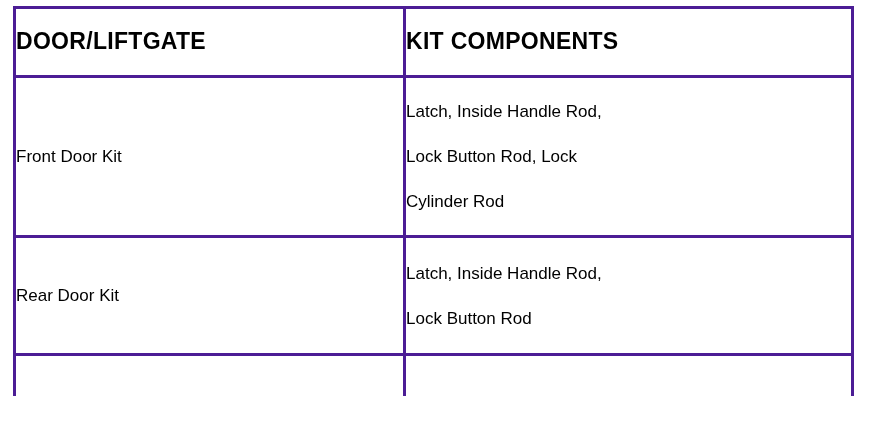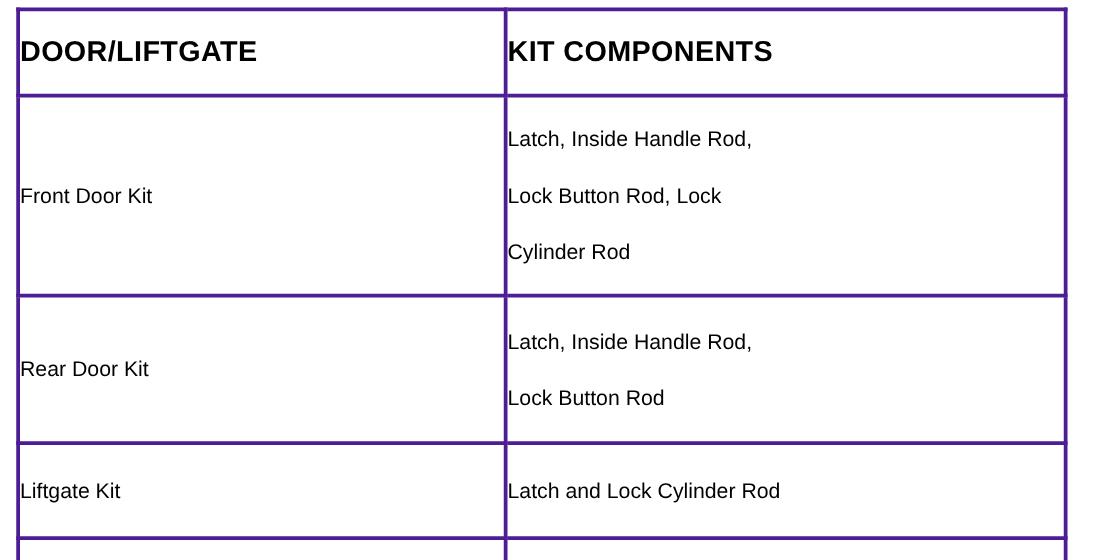--- a/index.html
+++ b/index.html
@@ -69,24 +69,20 @@
 Lock Button Rod, Lock
 Cylinder Rod</td>
       </tr>
 
       <tr class="row-rear">
         <td class="cell door-cell col-door">Rear Door Kit</td>
         <td class="cell components-cell col-comp">Latch, Inside Handle Rod,
 Lock Button Rod</td>
       </tr>
 
-      <tr class="row-lift">
-        <td class="cell door-cell col-door">Liftgate Kit</td>
-        <td class="cell components-cell col-comp">Latch and Lock Cylinder Rod</td>
-      </tr>
 
       <tr class="row-clipped">
         <td class="cell col-door"></td>
         <td class="cell col-comp"></td>
       </tr>
     </tbody>
   </table>
 </div>
 
 </body></html>

